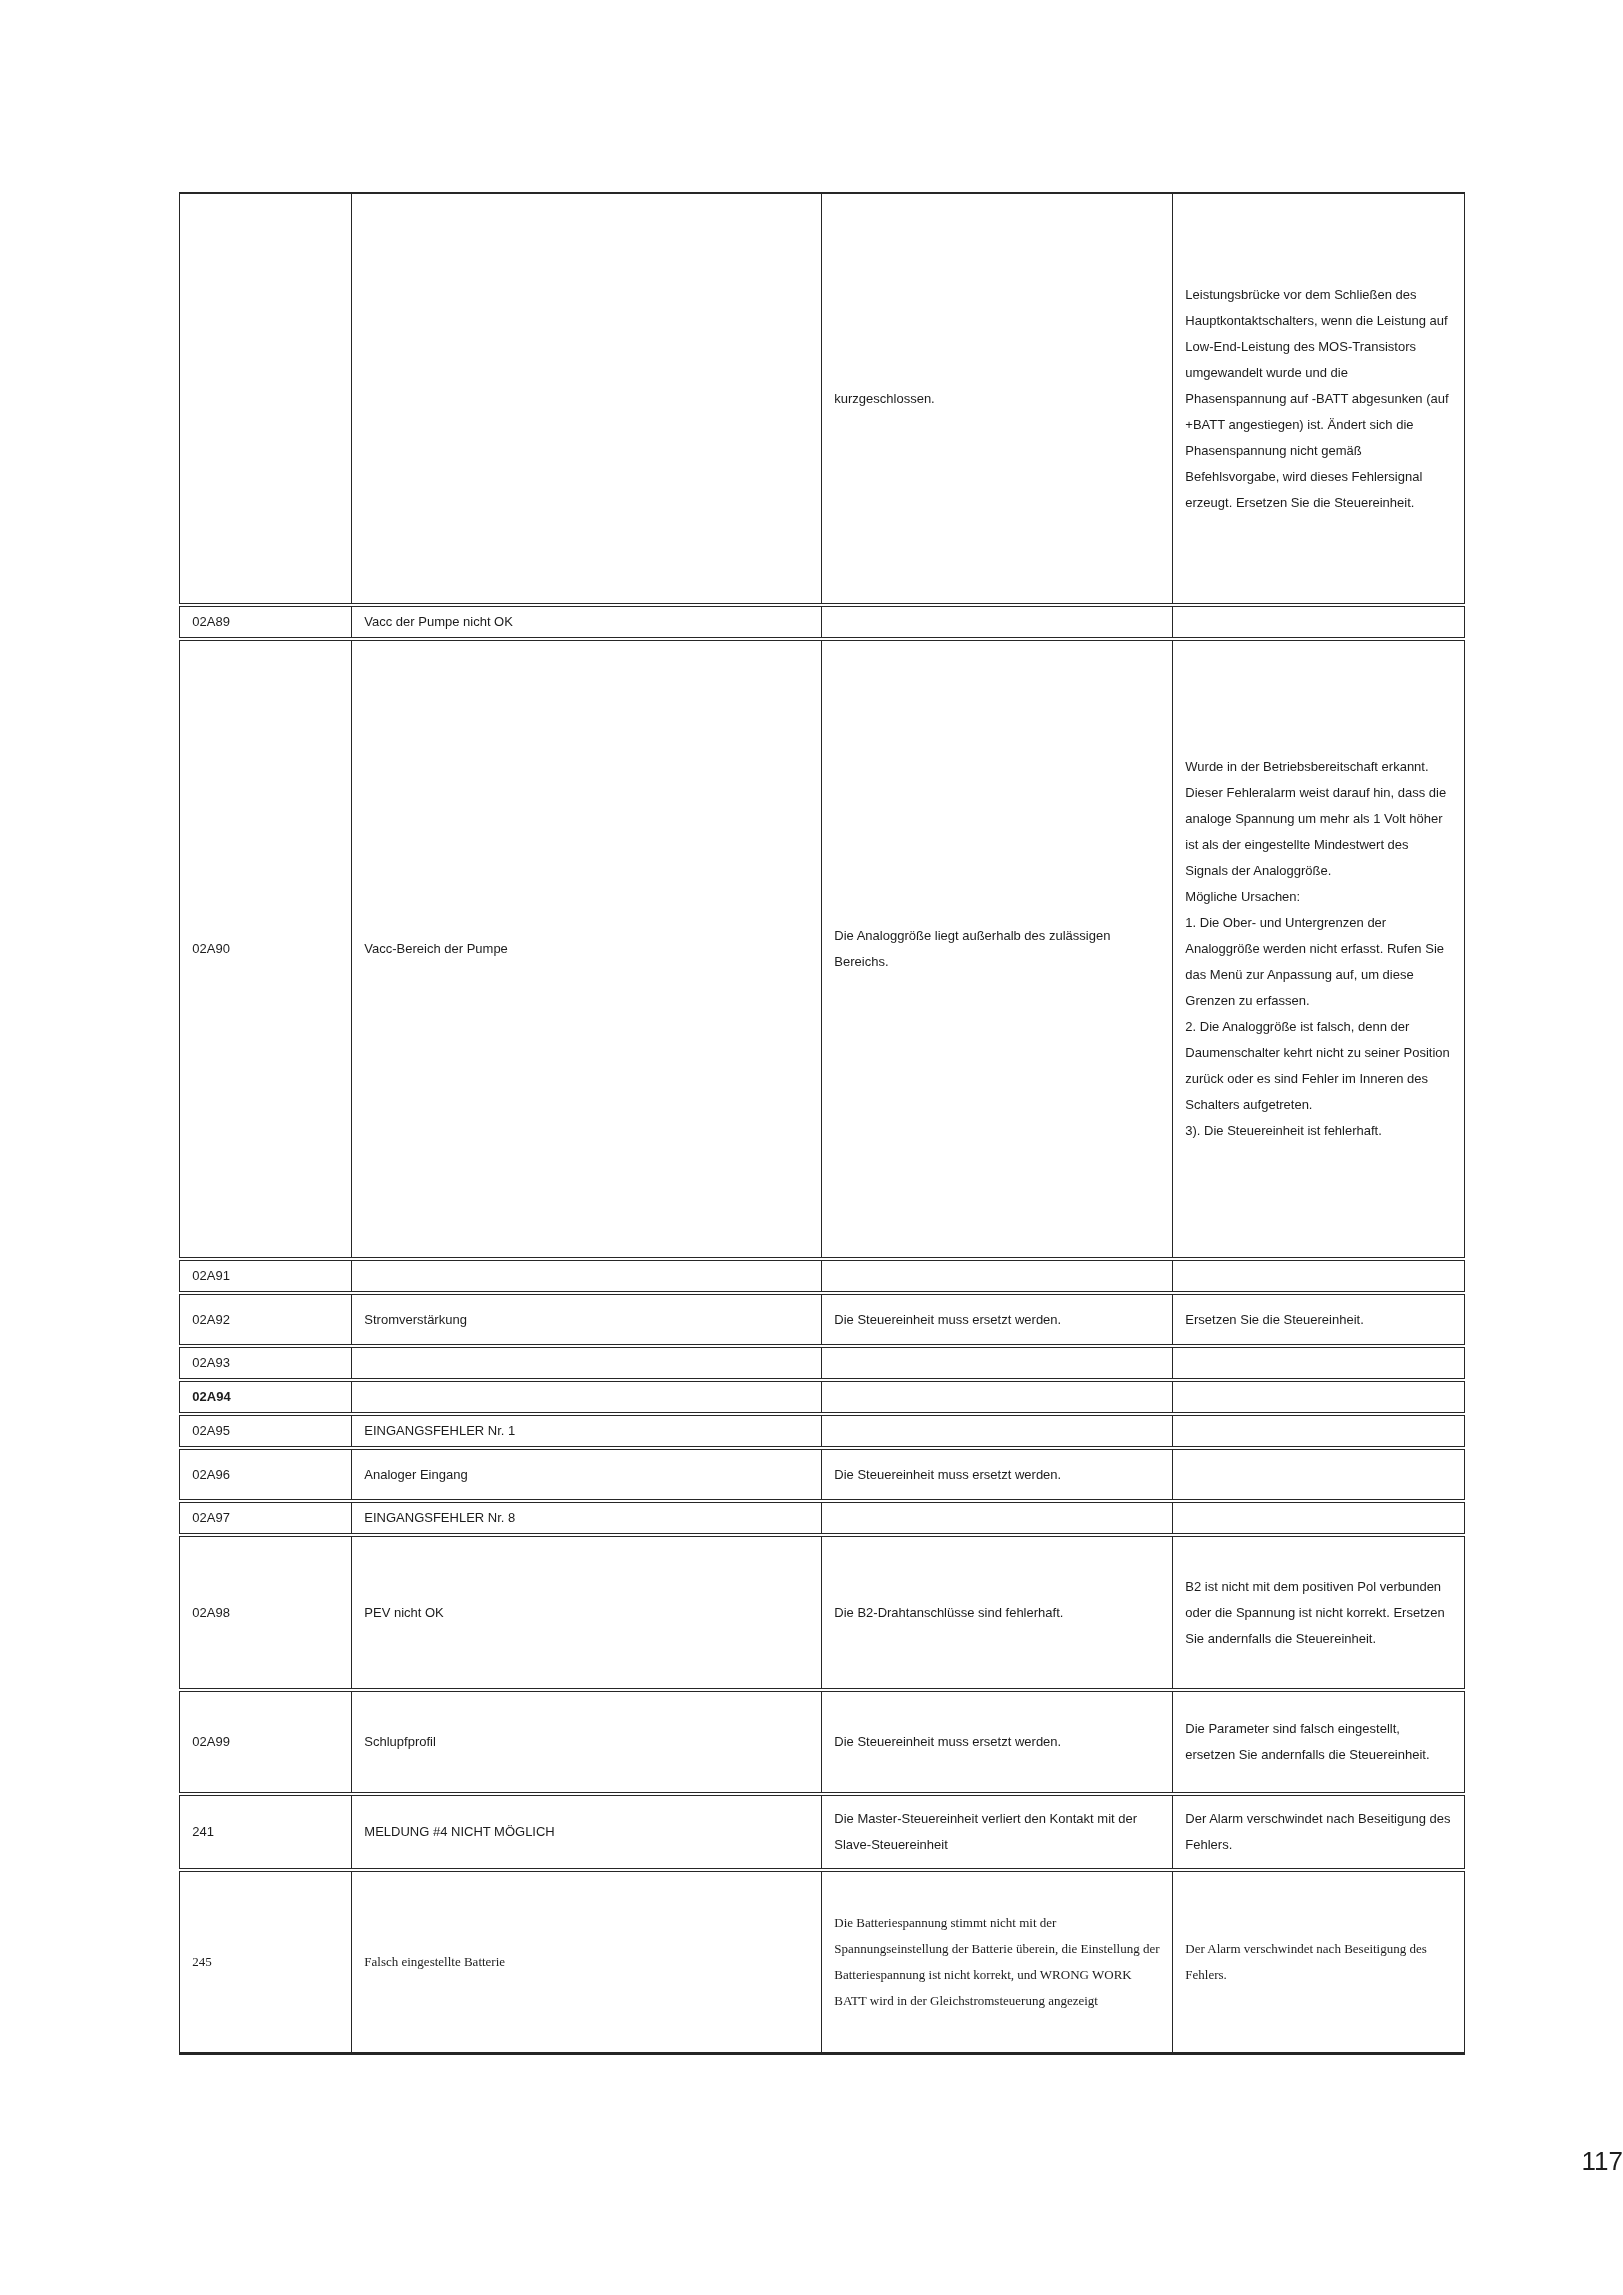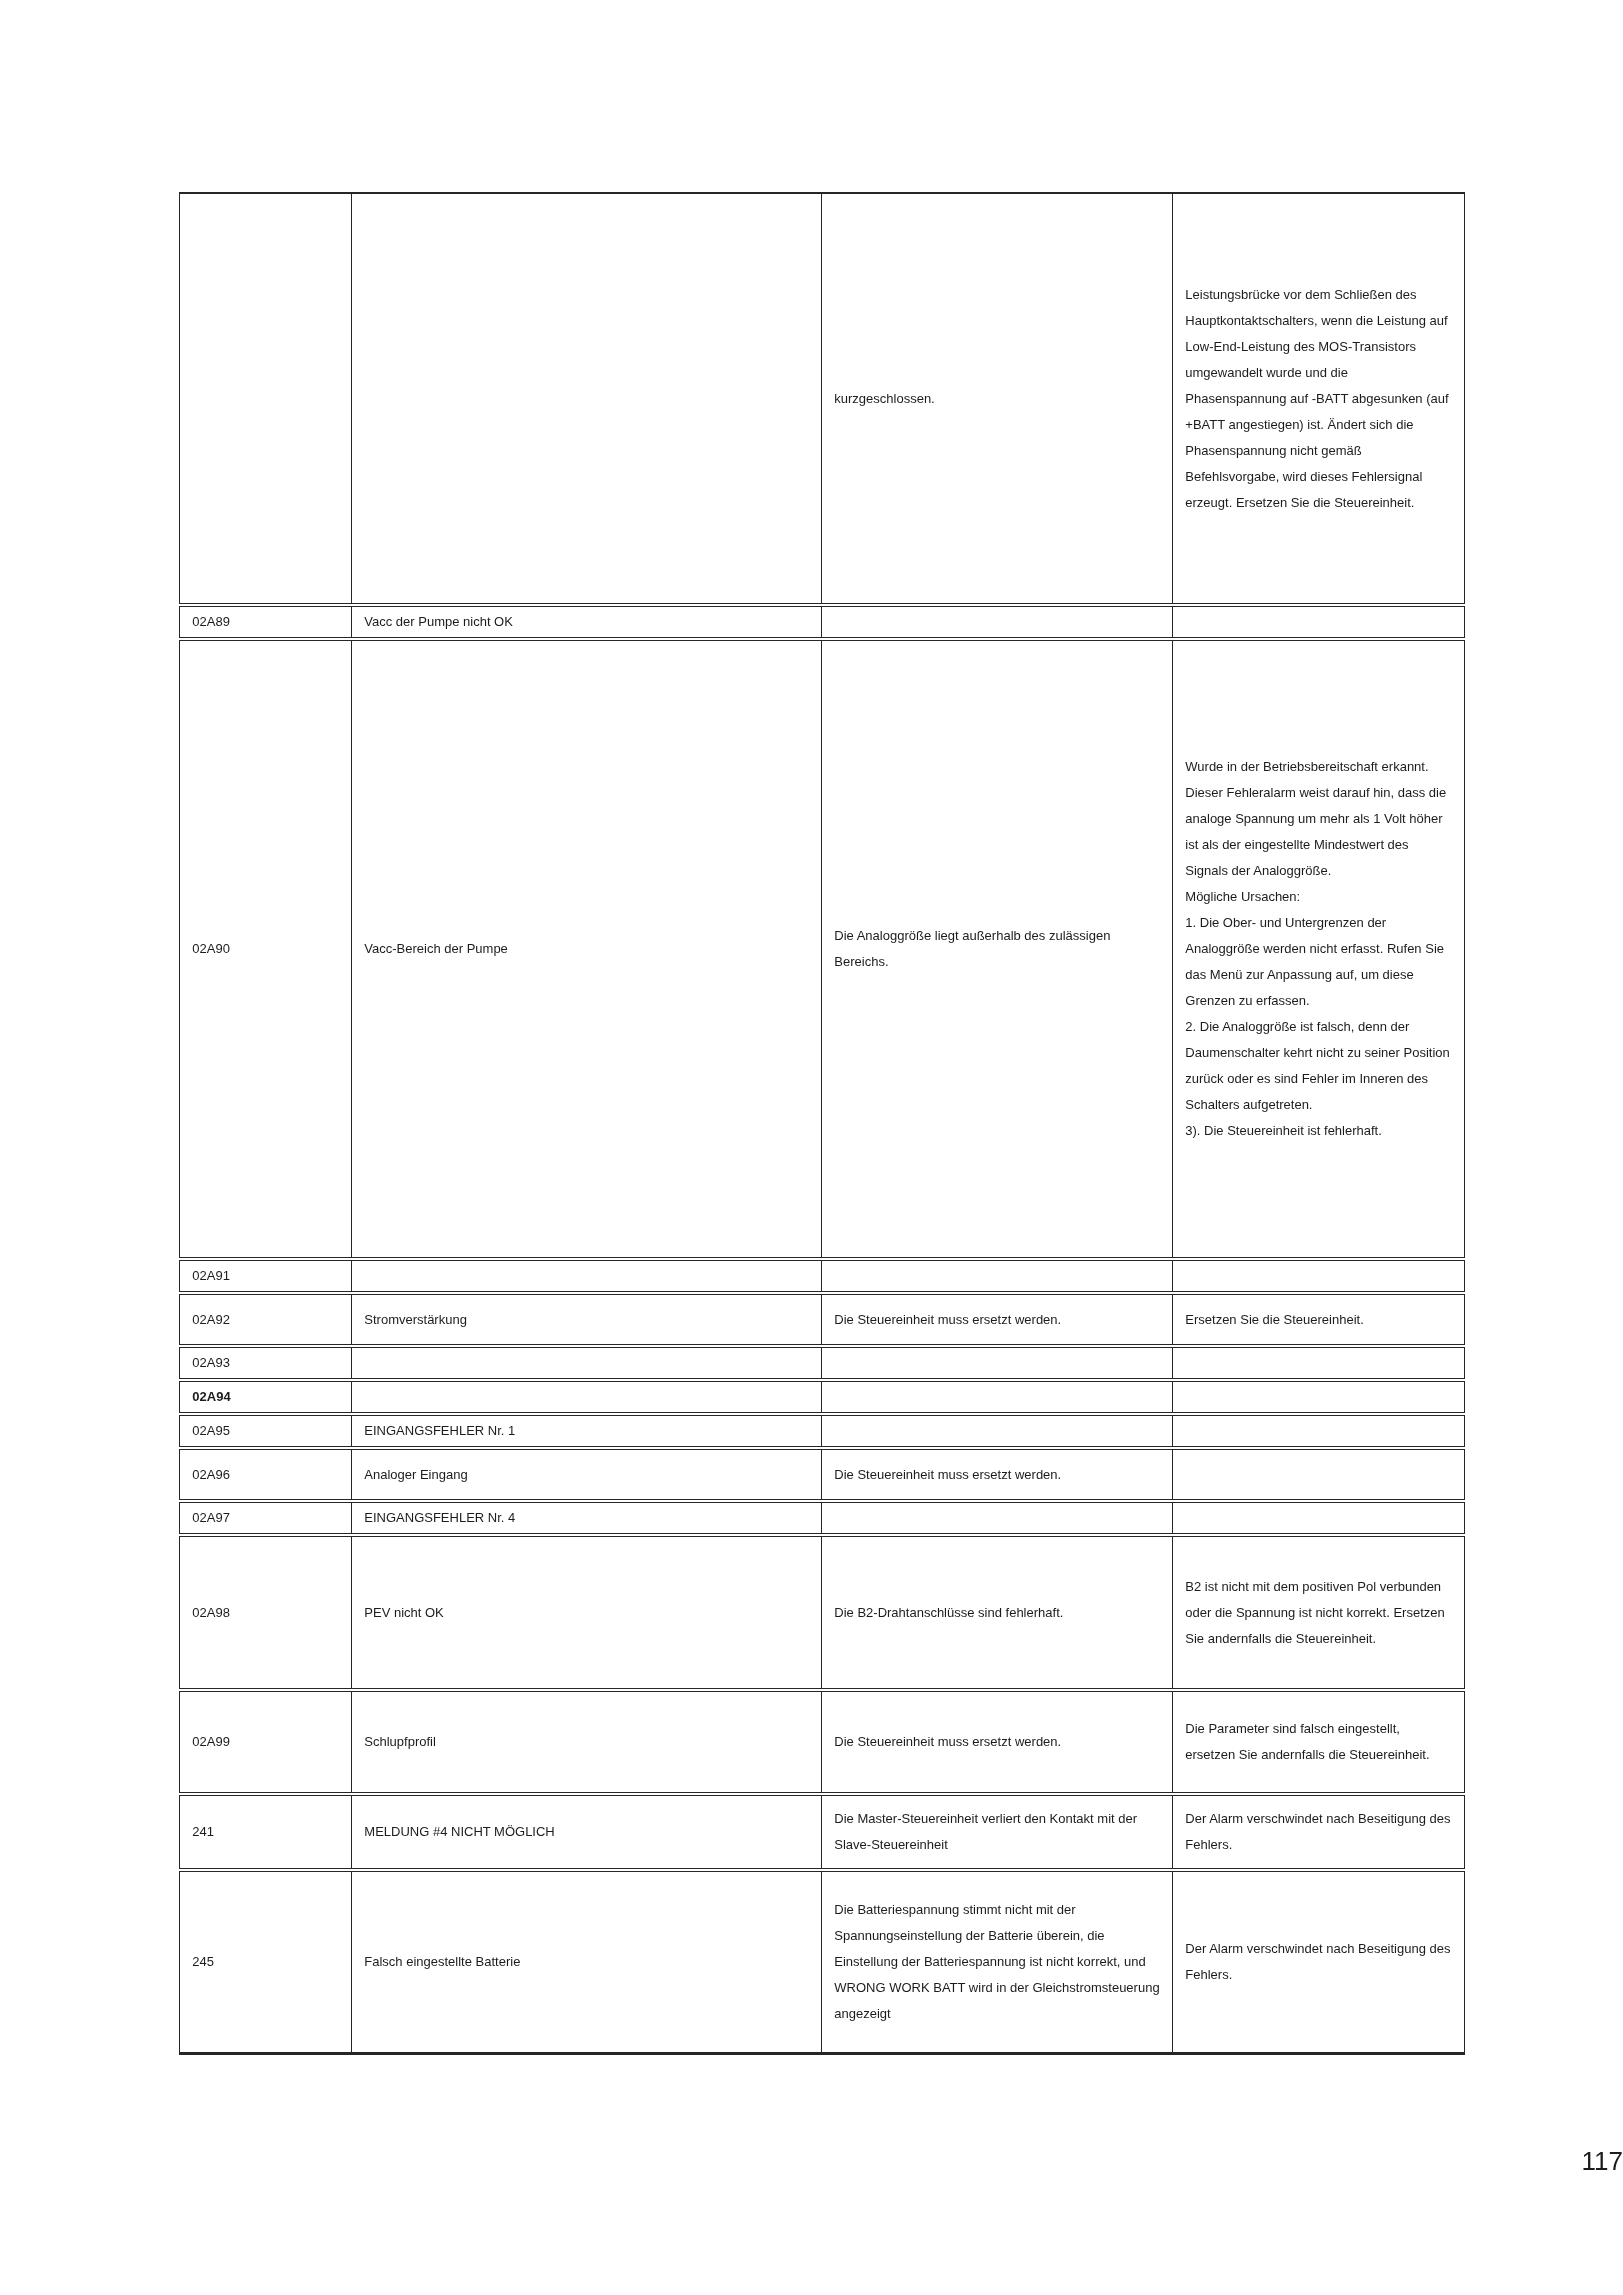--- a/index.html
+++ b/index.html
@@ -32,21 +32,21 @@
     padding: 2px 12.3px;
     font-size: 13px;
     line-height: 26px;
     vertical-align: middle;
     text-align: left;
     white-space: pre-line;
     word-wrap: break-word;
     color: #1c1c1c;
   }
   table.err-table tr:first-child td { border-top: 2.7px solid #262626; }
-  table.err-table tr:last-child td  { border-bottom: 3.4px solid #262626; }
+  table.err-table tr:last-child td  { border-bottom: 3.4px solid #262626; font-family: Liberation Serif, serif; }
   td.top { vertical-align: top; }
   
   tr.r0  { height: 412px; }
   tr.r1  { height: 29px;  }
   tr.r2  { height: 620px; }
   tr.r3  { height: 28px;  }
   tr.r4  { height: 53px;  }
   tr.r5  { height: 29px;  }
   tr.r6  { height: 29px; font-weight: bold;  }
   tr.r7  { height: 29px;  }
@@ -134,21 +134,21 @@
         <td></td>
       </tr>
       <tr class="r8">
         <td>02A96</td>
         <td>Analoger Eingang</td>
         <td>Die Steuereinheit muss ersetzt werden.</td>
         <td></td>
       </tr>
       <tr class="r9">
         <td>02A97</td>
-        <td>EINGANGSFEHLER Nr. 4</td>
+        <td>EINGANGSFEHLER Nr. 8</td>
         <td></td>
         <td></td>
       </tr>
       <tr class="r10">
         <td>02A98</td>
         <td>PEV nicht OK</td>
         <td>Die B2-Drahtanschlüsse sind fehlerhaft.</td>
         <td>B2 ist nicht mit dem positiven Pol verbunden oder die Spannung ist nicht korrekt. Ersetzen Sie andernfalls die Steuereinheit.</td>
       </tr>
       <tr class="r11">

